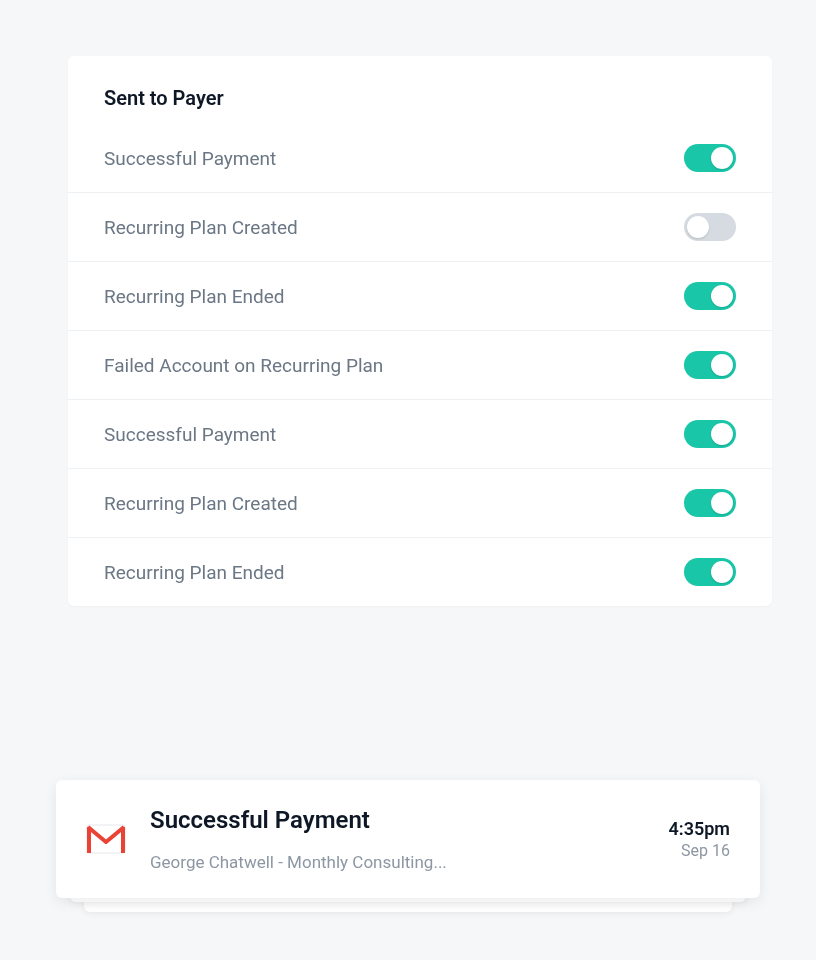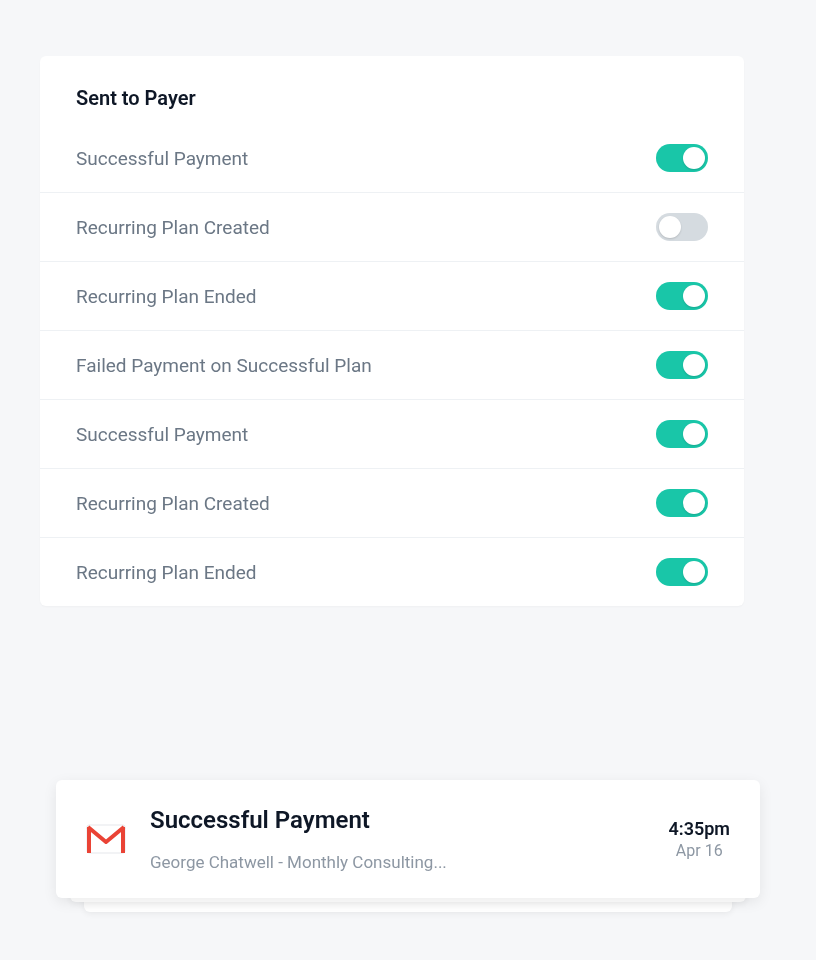--- a/index.html
+++ b/index.html
@@ -6,21 +6,21 @@
   body {
     width: 816px;
     height: 960px;
     background: #f6f7f9;
     font-family: -apple-system, BlinkMacSystemFont, "Segoe UI", Roboto, "Helvetica Neue", Arial, sans-serif;
     overflow: hidden;
     position: relative;
   }
   .card {
     position: absolute;
-    left: 40px;
+    left: 68px;
     top: 56px;
     width: 704px;
     background: #ffffff;
     border-radius: 6px;
     box-shadow: 0 1px 2px rgba(0,0,0,0.03);
     overflow: hidden;
   }
   .section-title {
     padding: 30px 36px 14px 36px;
     font-size: 20px;
@@ -110,21 +110,21 @@
   }
   .email-sub {
     font-size: 17px;
     color: #8d97a3;
     margin-top: 17px;
     white-space: nowrap;
     overflow: hidden;
     text-overflow: ellipsis;
   }
   .email-meta {
-    text-align: center;
+    text-align: right;
     flex-shrink: 0;
     margin-left: 16px;
   }
   .email-time {
     font-size: 18px;
     font-weight: 600;
     color: #0e1726;
   }
   .email-date {
     font-size: 16px;
@@ -154,21 +154,21 @@
   </div>
 
   <div class="row">
     <span class="row-label">Recurring Plan Ended</span>
     <div class="toggle on">
         <div class="toggle-knob"></div>
       </div>
   </div>
 
   <div class="row">
-    <span class="row-label">Failed Payment on Successful Plan</span>
+    <span class="row-label">Failed Account on Recurring Plan</span>
     <div class="toggle on">
         <div class="toggle-knob"></div>
       </div>
   </div>
 
 
   <div class="row">
     <span class="row-label">Successful Payment</span>
     <div class="toggle on">
         <div class="toggle-knob"></div>
@@ -204,16 +204,16 @@
         <rect x="1" y="3" width="4" height="26" fill="#ea4335"></rect>
         <rect x="35" y="3" width="4" height="26" fill="#ea4335"></rect>
       </svg>
     </span>
     <div class="email-body">
       <div class="email-title">Successful Payment</div>
       <div class="email-sub">George Chatwell - Monthly Consulting...</div>
     </div>
     <div class="email-meta">
       <div class="email-time">4:35pm</div>
-      <div class="email-date">Apr 16</div>
+      <div class="email-date">Sep 16</div>
     </div>
   </div>
 </div>
 
 </body></html>

